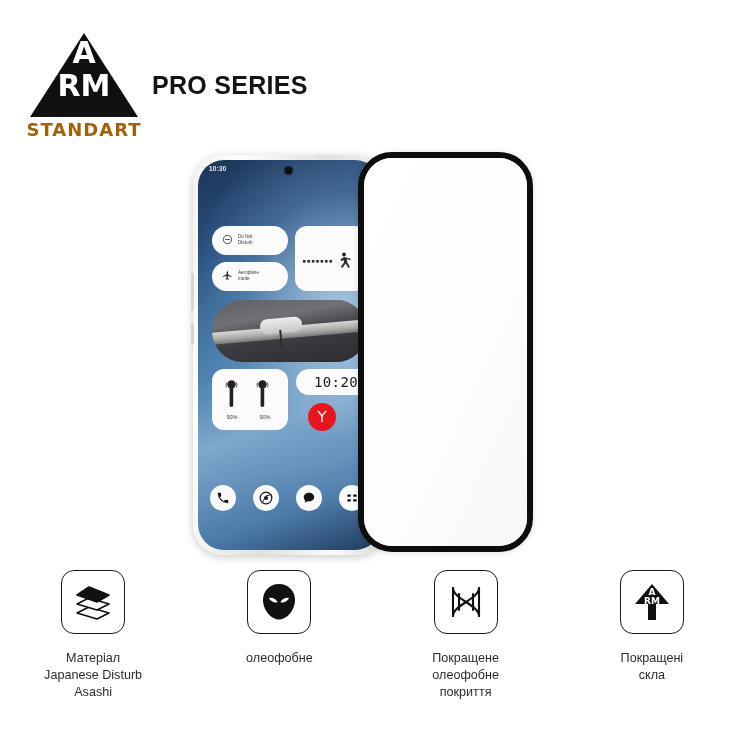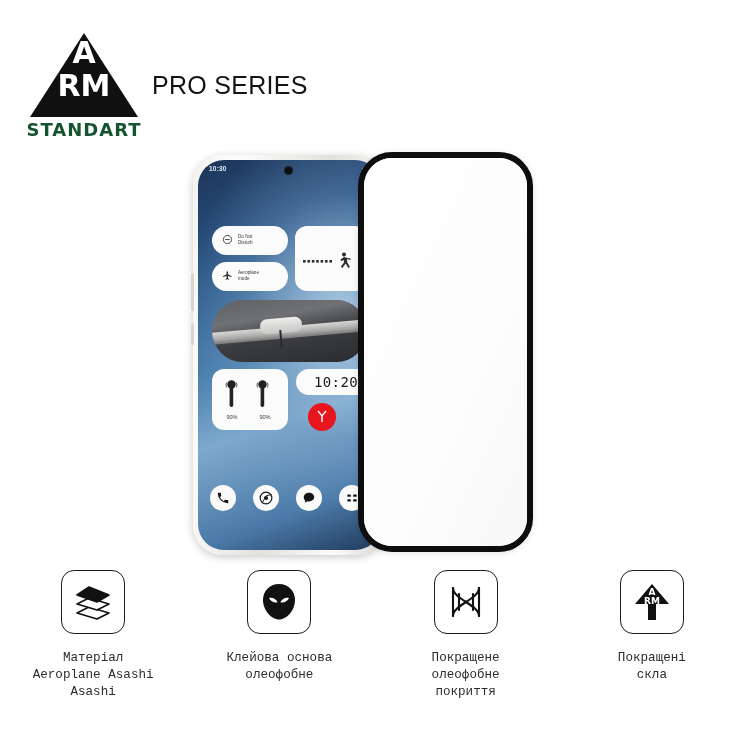--- a/index.html
+++ b/index.html
@@ -35,28 +35,28 @@
   #logo-letter-rm{
     position:absolute; left:0; top:38px; width:108px;
     text-align:center;
     font-size:30px; font-weight:bold; color:#ffffff;
     line-height:30px;
     font-family:"DejaVu Sans", sans-serif;
   }
   #logo-standart{
     position:absolute; left:0; top:86px; width:120px;
     text-align:center;
-    font-size:18px; font-weight:bold; color:#14532d;
+    font-size:18px; font-weight:bold; color:#a16207;
     letter-spacing:1px;
     font-family:"DejaVu Sans", sans-serif;
   }
 
   #title-block{ position:absolute; left:152px; top:72px; }
   #pro-series{
-    font-size:25px; font-weight:normal; color:#141414;
+    font-size:25px; font-weight:bold; color:#141414;
     letter-spacing:0.3px; line-height:26px;
     margin:0 0 4px 0;
     text-align:right;
   }
   #subtitle{
     font-size:14.5px; font-weight:400; color:#2b2b2b;
     letter-spacing:0.1px; line-height:16px; margin:0;
   }
 
   
@@ -205,21 +205,21 @@
     display:flex; flex-direction:column; align-items:center;
   }
   .feat-box{
     width:62px; height:62px; border:1.6px solid #1c1c1c;
     border-radius:13px; background:#ffffff;
     display:flex; align-items:center; justify-content:center;
     margin-top:5px;
   }
   .feat-label{
     margin-top:16px; width:170px; text-align:center;
-    font-size:12.6px; line-height:17px; color:#2c2c2c;font-family:Liberation Mono, monospace;
+    font-size:12.6px; line-height:17px; color:#2c2c2c;
   }
 </style>
 </head>
 <body>
 
 <div id="header">
 
   <div id="logo-block">
     <div id="logo-triangle">
       <svg class="tri" viewBox="0 0 108 84" xmlns="http://www.w3.org/2000/svg">
@@ -379,35 +379,34 @@
   <div class="feature">
     <div class="feat-box">
       <svg width="40" height="38" viewBox="0 0 40 38">
         <polygon points="4,30 16,24 36,30 24,36" fill="#ffffff" stroke="#111" stroke-width="1.6" stroke-linejoin="round"></polygon>
         <polygon points="4,21 16,15 36,21 24,27" fill="#ffffff" stroke="#111" stroke-width="1.6" stroke-linejoin="round"></polygon>
         <polygon points="4,12 16,4 36,12 24,19" fill="#111111" stroke="#111" stroke-width="1.6" stroke-linejoin="round"></polygon>
       </svg>
     </div>
     <div class="feat-label">
       <div>Матеріал</div>
-      <div>Aeroplane Asashi</div>
+      <div>Japanese Disturb</div>
       <div>Asashi</div>
     </div>
   </div>
 
   <div class="feature">
     <div class="feat-box">
       <svg width="40" height="42" viewBox="0 0 40 42">
         <path d="M20 3 C29.5 3 36 10 36 19 C36 29 28 38.5 20 38.5 C12 38.5 4 29 4 19 C4 10 10.5 3 20 3 Z" fill="#111111"></path>
         <path d="M10 17 C13 16 17 17.5 18.6 21.2 C15.4 22 11.6 20.6 10 17 Z" fill="#ffffff"></path>
         <path d="M30 17 C27 16 23 17.5 21.4 21.2 C24.6 22 28.4 20.6 30 17 Z" fill="#ffffff"></path>
       </svg>
     </div>
     <div class="feat-label">
-      <div>Клейова основа</div>
       <div>олеофобне</div>
     </div>
   </div>
 
   <div class="feature">
     <div class="feat-box">
       <svg width="40" height="40" viewBox="0 0 40 40">
         <g fill="none" stroke="#111111" stroke-width="2.1" stroke-linecap="round">
           <path d="M7 6 C7 17 33 23 33 34"></path>
           <path d="M33 6 C33 17 7 23 7 34"></path>

